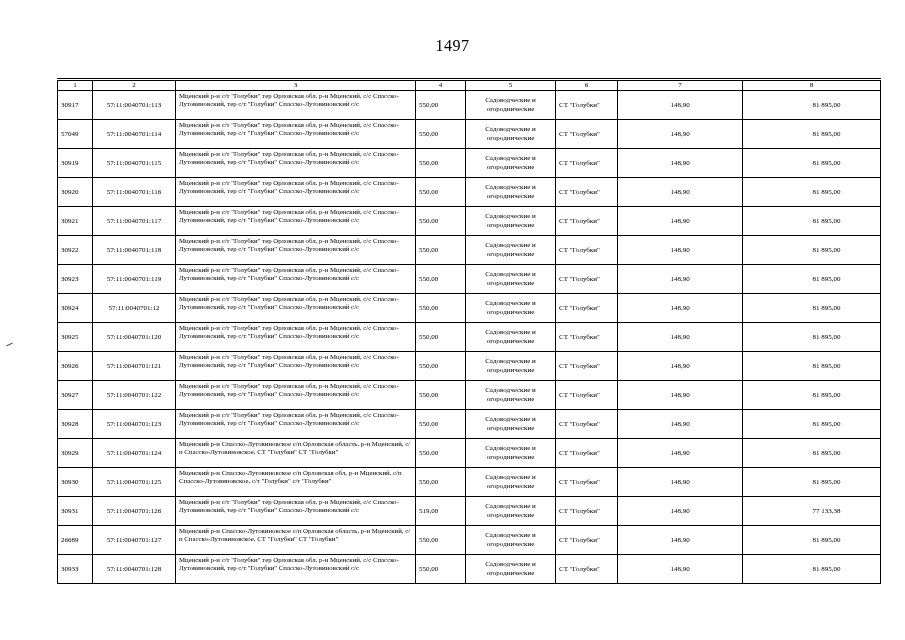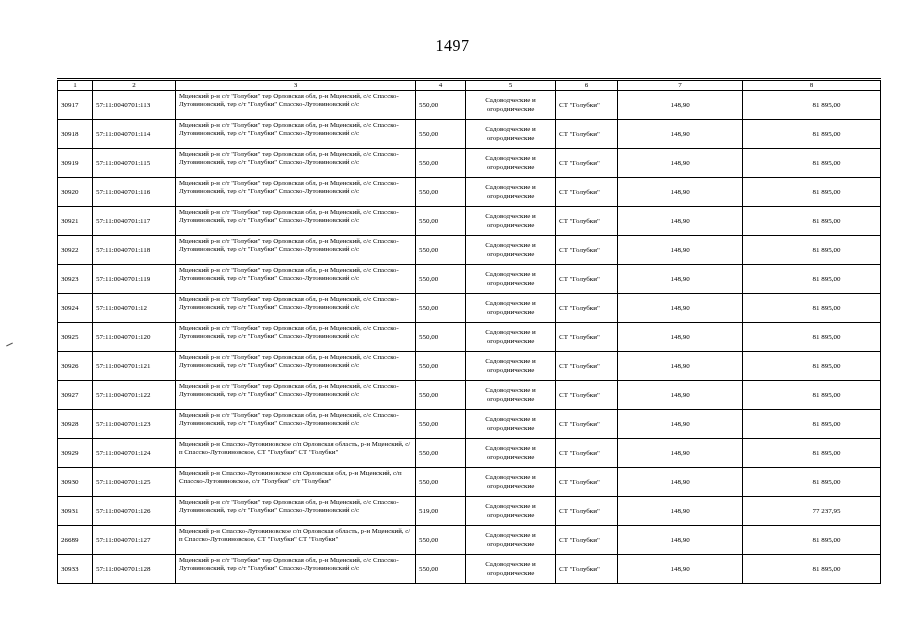--- a/index.html
+++ b/index.html
@@ -48,21 +48,21 @@
     text-align: center;
     height: 9px;
     padding: 0;
     border-top: 3px double #000;
   }
   tbody td {
     height: 26px;
     vertical-align: middle;
   }
   td.c-num   { text-align: left; }
-  td.c-cad   { text-align: left; }
+  td.c-cad   { text-align: center; }
   td.c-desc  { text-align: left; font-size: 6.8px; vertical-align: top; }
   td.c-area  { text-align: left; }
   td.c-cat   { text-align: center; }
   td.c-owner { text-align: left; }
   td.c-rate  { text-align: center; margin-top: 48px; }
   td.c-val   { text-align: center; padding-left: 33px; }
   .stray-mark {
     position: absolute;
     left: 6px;
     top: 344px;
@@ -108,21 +108,21 @@
     <td class="c-num">30917</td>
     <td class="c-cad">57:11:0040701:113</td>
     <td class="c-desc">Мценский р-н   с/т "Голубки" тер Орловская обл, р-н Мценский, с/с Спасско-Лутовиновский, тер с/т "Голубки"  Спасско-Лутовиновский с/с</td>
     <td class="c-area">550,00</td>
     <td class="c-cat">Садоводческие и огороднические</td>
     <td class="c-owner">СТ "Голубки"</td>
     <td class="c-rate">148,90</td>
     <td class="c-val">81 895,00</td>
   </tr>
         <tr>
-    <td class="c-num">30918</td>
+    <td class="c-num">57049</td>
     <td class="c-cad">57:11:0040701:114</td>
     <td class="c-desc">Мценский р-н   с/т "Голубки" тер Орловская обл, р-н Мценский, с/с Спасско-Лутовиновский, тер с/т "Голубки"  Спасско-Лутовиновский с/с</td>
     <td class="c-area">550,00</td>
     <td class="c-cat">Садоводческие и огороднические</td>
     <td class="c-owner">СТ "Голубки"</td>
     <td class="c-rate">148,90</td>
     <td class="c-val">81 895,00</td>
   </tr>
         <tr>
     <td class="c-num">30919</td>
@@ -245,21 +245,21 @@
     <td class="c-val">81 895,00</td>
   </tr>
         <tr>
     <td class="c-num">30931</td>
     <td class="c-cad">57:11:0040701:126</td>
     <td class="c-desc">Мценский р-н   с/т "Голубки" тер Орловская обл, р-н Мценский, с/с Спасско-Лутовиновский, тер с/т "Голубки"  Спасско-Лутовиновский с/с</td>
     <td class="c-area">519,00</td>
     <td class="c-cat">Садоводческие и огороднические</td>
     <td class="c-owner">СТ "Голубки"</td>
     <td class="c-rate">148,90</td>
-    <td class="c-val">77 237,95</td>
+    <td class="c-val">77 133,38</td>
   </tr>
         <tr>
     <td class="c-num">26689</td>
     <td class="c-cad">57:11:0040701:127</td>
     <td class="c-desc">Мценский р-н Спасско-Лутовиновское с/п   Орловская область, р-н Мценский, с/п Спасско-Лутовиновское, СТ "Голубки" СТ "Голубки"</td>
     <td class="c-area">550,00</td>
     <td class="c-cat">Садоводческие и огороднические</td>
     <td class="c-owner">СТ "Голубки"</td>
     <td class="c-rate">148,90</td>
     <td class="c-val">81 895,00</td>

